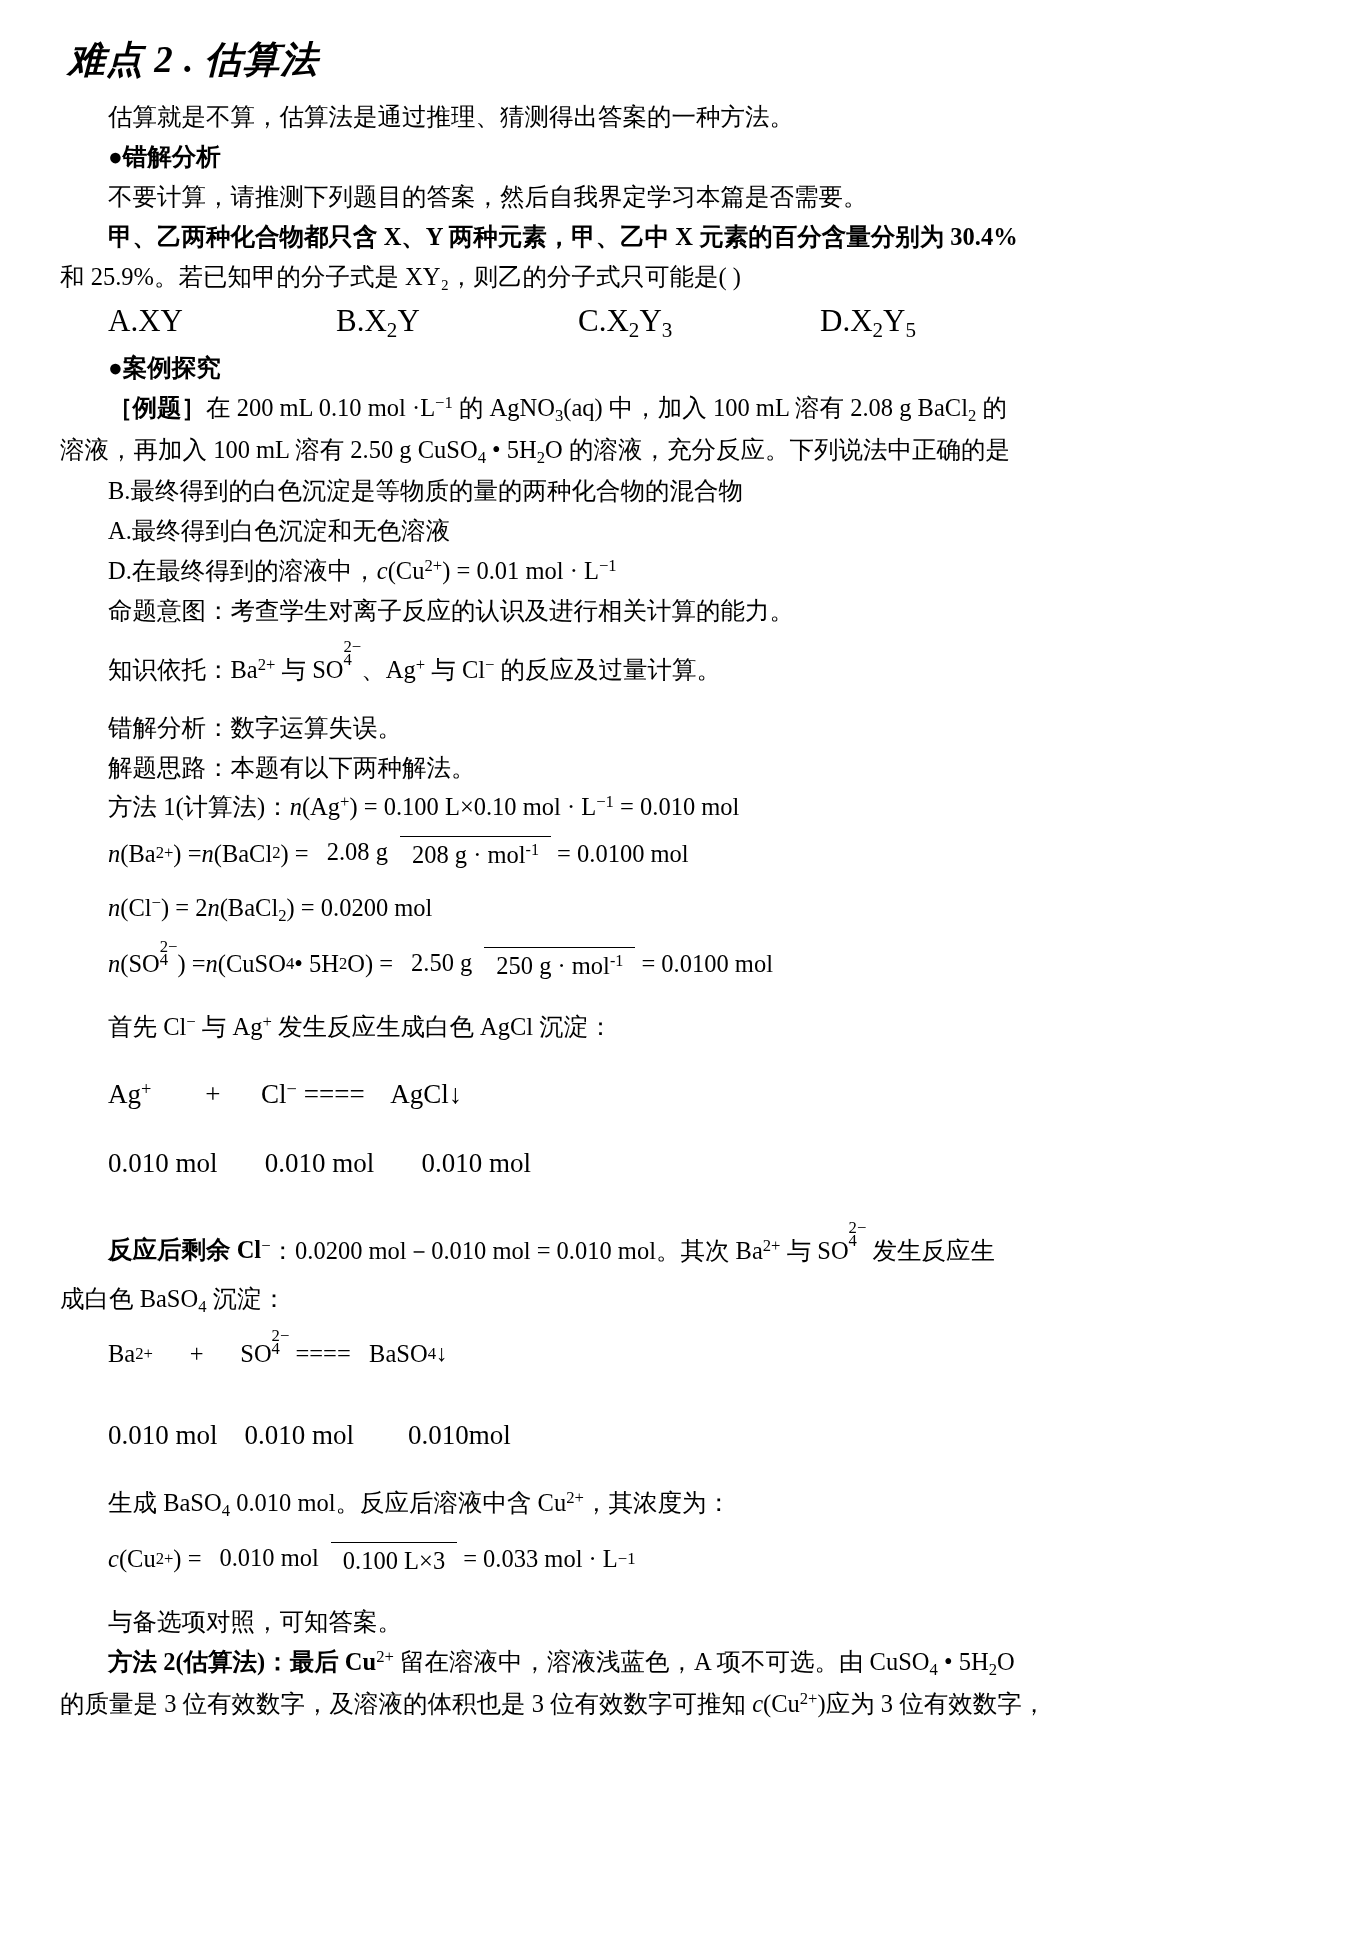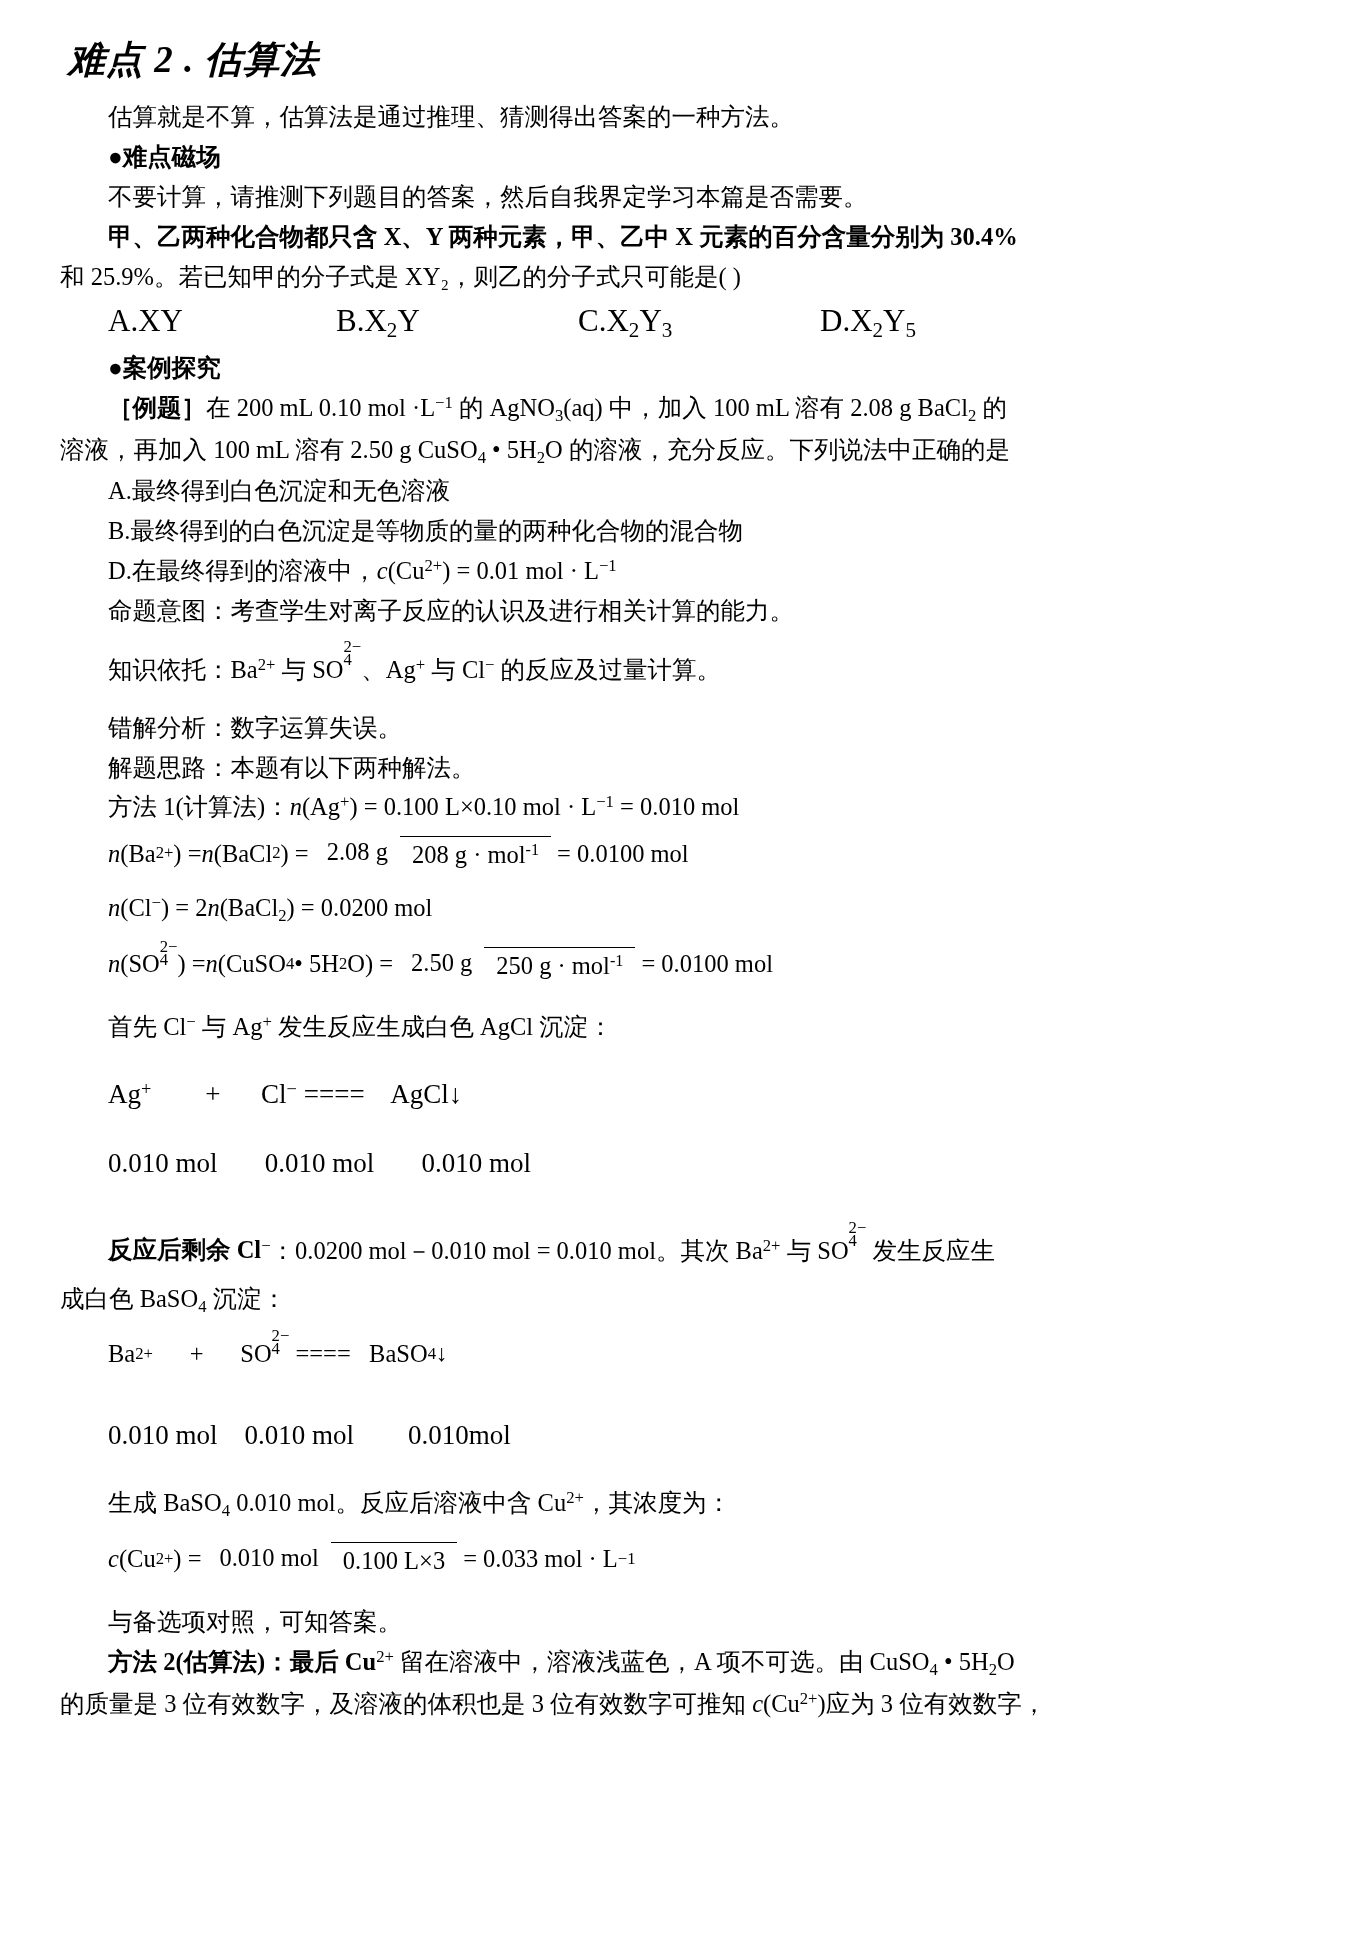--- a/index.html
+++ b/index.html
@@ -136,21 +136,21 @@
 </head>
 <body>
 
 <div class="page">
  <div class="inner">
 
   <h1 class="doc-title">难点 2 . 估算法</h1>
 
   <p class="p indent2">估算就是不算，估算法是通过推理、猜测得出答案的一种方法。</p>
 
-  <p class="bullet-line">●难点磁场</p>
+  <p class="bullet-line">●错解分析</p>
 
   <p class="p indent2">不要计算，请推测下列题目的答案，然后自我界定学习本篇是否需要。</p>
 
   <div class="blockpara">
     <span class="first">甲、乙两种化合物都只含 X、Y 两种元素，甲、乙中 X 元素的百分含量分别为 30.4%</span>
   </div>
   <div class="blockpara">
     <span>和 25.9%。若已知甲的分子式是 XY₂，则乙的分子式只可能是(    )</span>
   </div>
 
@@ -163,22 +163,22 @@
 
   <p class="bullet-line">●案例探究</p>
 
   <div class="blockpara">
     <span class="first">［例题］</span><span>在 200 mL 0.10 mol ·L</span><sup>−1</sup><span> 的 AgNO</span><sub>3</sub><span>(aq) 中，加入 100 mL 溶有 2.08 g BaCl</span><sub>2</sub><span> 的</span>
   </div>
   <div class="blockpara">
     <span>溶液，再加入 100 mL 溶有 2.50 g CuSO</span><sub>4</sub><span> • 5H</span><sub>2</sub><span>O 的溶液，充分反应。下列说法中正确的是</span>
   </div>
 
+  <p class="p indent2">B.最终得到的白色沉淀是等物质的量的两种化合物的混合物</p>
   <p class="p indent2">A.最终得到白色沉淀和无色溶液</p>
-  <p class="p indent2">B.最终得到的白色沉淀是等物质的量的两种化合物的混合物</p>
   <p class="p indent2"><span>D.在最终得到的溶液中，</span><span class="ital">c</span><span>(Cu</span><sup>2+</sup><span>) = 0.01 mol · L</span><sup>−1</sup></p>
 
   <p class="p indent2">命题意图：考查学生对离子反应的认识及进行相关计算的能力。</p>
 
   <div class="spacer-m"></div>
 
   <p class="p indent2"><span>知识依托：Ba</span><sup>2+</sup><span> 与 SO</span><span class="sub-sup"><span class="up">2−</span><span class="down">4</span></span><span>、Ag</span><sup>+</sup><span> 与 Cl</span><sup>−</sup><span> 的反应及过量计算。</span></p>
 
   <div class="spacer-m"></div>
 

